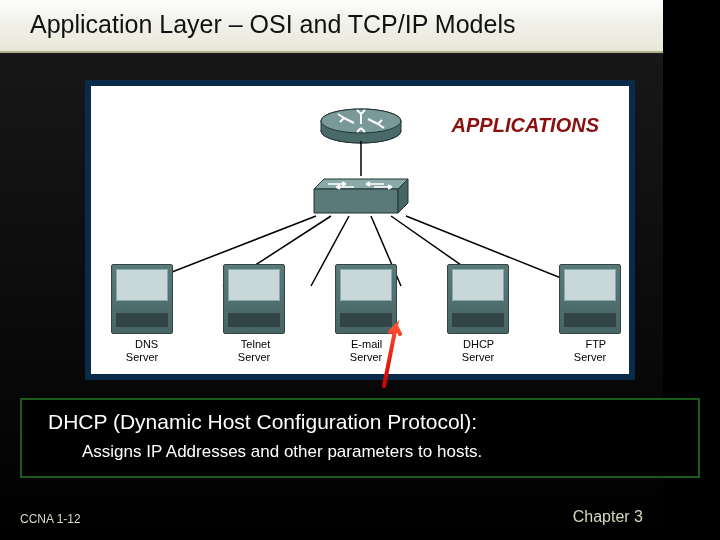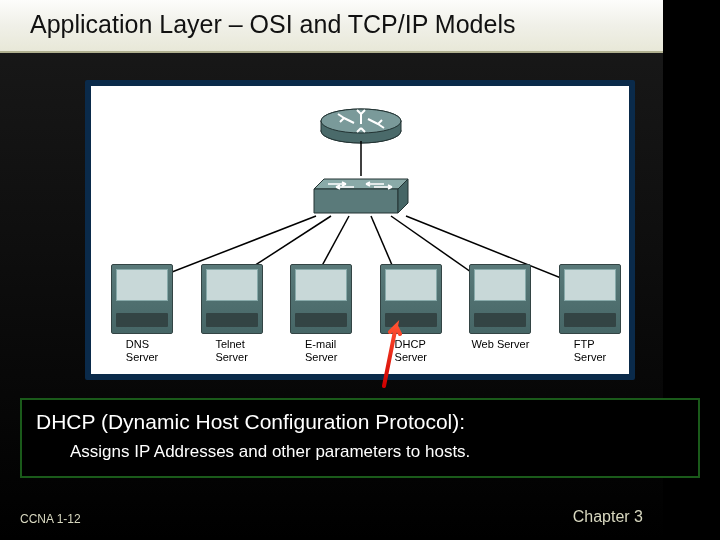--- a/index.html
+++ b/index.html
@@ -32,50 +32,51 @@
   }
   
   .router { position: absolute; left: 225px; top: 10px; width: 90px; height: 50px; }
   .switch { position: absolute; left: 215px; top: 85px; width: 110px; height: 50px; }
   
   .servers-row { position: absolute; left: 10px; bottom: 10px; width: 530px; display: flex; justify-content: space-between; }
   .server { display: flex; flex-direction: column; align-items: center; width: 82px; }
   .server-box { width: 62px; height: 70px; background: linear-gradient(to bottom, #5a7a7a 0%, #466666 100%); border: 1px solid #344; border-radius: 2px; position: relative; }
   .server-box::before { content:""; position:absolute; left:4px; top:4px; right:4px; height:30px; background:#c8d8d8; border:1px solid #8aa; }
   .server-box::after { content:""; position:absolute; left:4px; bottom:6px; right:4px; height:14px; background:#344; border-radius:1px; }
-  .server-label { font-size: 11px; color: #000; text-align: left; margin-top: 4px; line-height: 1.2; }
+  .server-label { font-size: 11px; color: #000; text-align: right; margin-top: 4px; line-height: 1.2; }
   
   .wire { stroke: #000; stroke-width: 1.5; fill: none; }
   
   .arrow-annot { position: absolute; left: 275px; top: 232px; width: 40px; height: 70px; pointer-events:none; }
   
   .callout {
     position: absolute;
     left: 20px; top: 398px;
     width: 680px;
     background: #000;
     border: 2px solid #1a5a1a;
-    padding: 10px 14px 14px 14px;
+    padding: 10px 14px 14px 26px;
   }
   .callout .line1 { font-size: 21px; color: #fff; margin-bottom: 8px; }
   .callout .line2 { font-size: 17px; color: #fff; padding-left: 34px; }
   
   .footer-left { position: absolute; left: 20px; bottom: 14px; font-size: 12px; color: #d8d8c0; }
   .footer-right { position: absolute; right: 20px; bottom: 14px; font-size: 16px; color: #d8d8c0; }
 </style>
 </head>
 <body>
 
 <div class="slide">
 
   <div class="title-bar">
     <h1>Application Layer – OSI and TCP/IP Models</h1>
   </div>
 
   <div class="diagram-frame">
+    <div class="applications-label">APPLICATIONS</div>
 
     <div class="router">
       <svg viewBox="0 0 90 50" width="90" height="50">
         <ellipse cx="45" cy="35" rx="40" ry="12" fill="#4a6a6a" stroke="#233" stroke-width="1"></ellipse>
         <ellipse cx="45" cy="25" rx="40" ry="12" fill="#6a8a8a" stroke="#233" stroke-width="1"></ellipse>
         <path d="M5 25 L5 35 A40 12 0 0 0 85 35 L85 25" fill="#4a6a6a" stroke="#233" stroke-width="1"></path>
         <ellipse cx="45" cy="25" rx="40" ry="12" fill="#7a9a9a" stroke="#233" stroke-width="1"></ellipse>
         <path d="M28 22 L22 18 M28 22 L24 26 M28 22 L38 27" stroke="#fff" stroke-width="2"></path>
         <path d="M62 28 L68 32 M62 28 L66 24 M62 28 L52 23" stroke="#fff" stroke-width="2"></path>
         <path d="M45 18 L41 14 M45 18 L49 14 M45 18 L45 28" stroke="#fff" stroke-width="2"></path>
@@ -117,24 +118,20 @@
       <div class="server">
         <div class="server-box"></div>
         <div class="server-label">E-mail<br>Server</div>
       </div>
       <div class="server">
         <div class="server-box"></div>
         <div class="server-label">DHCP<br>Server</div>
       </div>
       <div class="server">
         <div class="server-box"></div>
-        <div class="server-label">Web Server</div>
-      </div>
-      <div class="server">
-        <div class="server-box"></div>
         <div class="server-label">FTP<br>Server</div>
       </div>
     </div>
 
     <svg class="arrow-annot" viewBox="0 0 40 70">
       <defs>
         <linearGradient id="ra" x1="0" y1="1" x2="0" y2="0">
           <stop offset="0" stop-color="#d00000"></stop>
           <stop offset="1" stop-color="#ff5030"></stop>
         </linearGradient>

